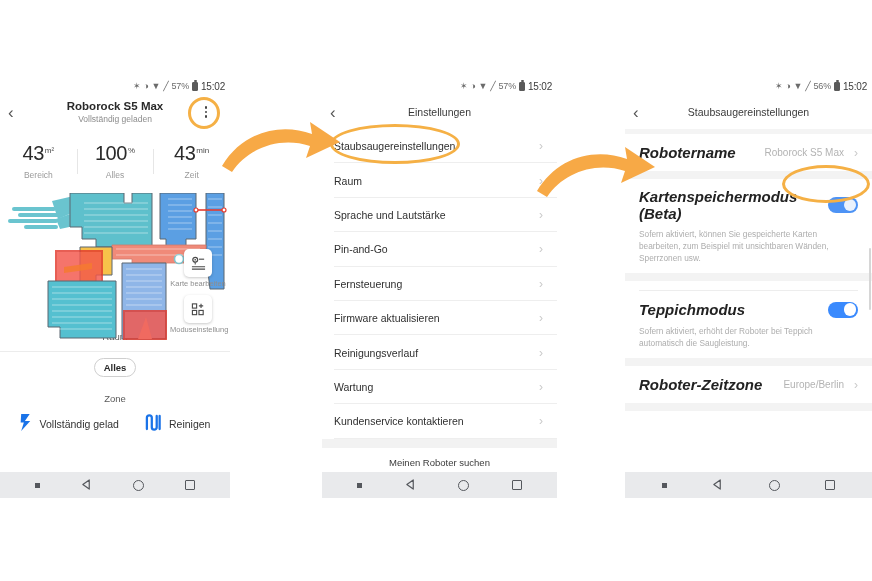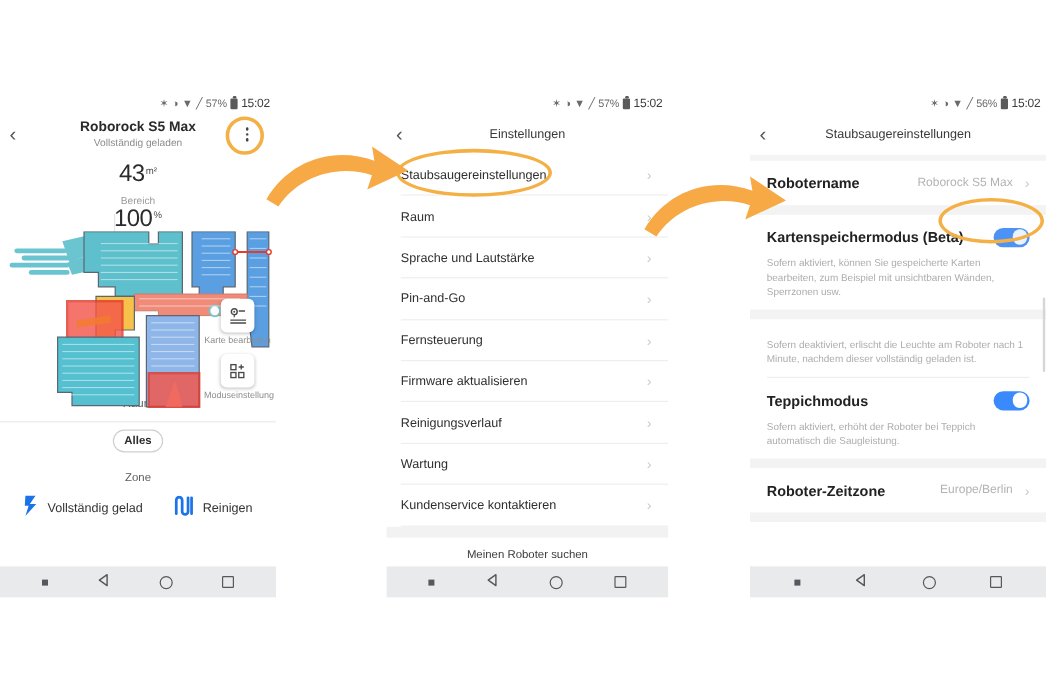--- a/index.html
+++ b/index.html
@@ -44,21 +44,21 @@
   .kebab {
     position: absolute; right: 17px; top: 50%; transform: translateY(-50%);
     width: 14px; height: 18px; display: flex; flex-direction: column;
     align-items: center; justify-content: center; gap: 2.2px;
   }
   .kebab i { width: 2.4px; height: 2.4px; border-radius: 50%; background: #444; display: block; }
 
   
   #panel1 { left: 0; top: 78px; width: 230px; height: 420px; }
   .stats {
-    display: flex; height: 52px; align-items: center; margin-top: 6px; flex-direction: column;
+    display: flex; height: 52px; align-items: center; margin-top: 6px;
   }
   .stat { flex: 1; text-align: center; position: relative; }
   .stat + .stat:before {
     content: ""; position: absolute; left: 0; top: 6px; bottom: 6px; width: 1px; background: #e6e6e6;
   }
   .stat-val { font-size: 20px; color: #2b2b2b; font-weight: 400; line-height: 1; letter-spacing: -0.5px; }
   .stat-unit { font-size: 8px; color: #4a4a4a; vertical-align: super; margin-left: 1px; }
   .stat-lbl { font-size: 8.5px; color: #9a9a9a; margin-top: 6px; }
 
   .mapwrap { position: relative; height: 152px; margin-top: 6px; }
@@ -90,21 +90,21 @@
   }
   .lrow-lbl { font-size: 10.5px; color: #2f2f2f; }
   .chev { position: absolute; right: 14px; top: 50%; transform: translateY(-50%); font-size: 12px; color: #cacaca; font-weight: 300; }
   .graygap { height: 9px; background: #f2f2f2; }
   .findbar { text-align: center; font-size: 9.5px; color: #3a3a3a; padding-top: 9px; }
 
   
   #panel3 { left: 625px; top: 78px; width: 247px; height: 420px; }
   .srow { position: relative; padding: 9px 14px 0 14px; }
   .srow-head { display: flex; align-items: center; justify-content: space-between; min-height: 19px; }
-  .srow-title { font-size: 12px; color: #222; font-weight: 700; }
+  .srow-title { font-size: 15px; color: #222; font-weight: 700; font-style: italic; }
   .srow-value { font-size: 10px; color: #b3b3b3; margin-right: 14px; }
   .srow-desc { font-size: 8.3px; color: #adadad; line-height: 1.45; margin-top: 6px; padding-bottom: 9px; }
   .hairline { height: 1px; background: #ededed; margin: 0 14px; }
   .thickgap { height: 8px; background: #f3f3f3; }
 
   .toggle {
     width: 30px; height: 16px; border-radius: 8px; background: #3a8afd;
     position: relative; flex: none;
   }
   .toggle.light { background: #4d93f5; }
@@ -399,21 +399,20 @@
         <span class="toggle light">
             <i></i>
           </span>
       </div>
       <div class="srow-desc">Sofern aktiviert, können Sie gespeicherte Karten bearbeiten, zum Beispiel mit unsichtbaren Wänden, Sperrzonen usw.</div>
     </div>
 
     <div class="thickgap"></div>
 
     <div class="srow">
-      <div class="srow-desc">Sofern deaktiviert, erlischt die Leuchte am Roboter nach 1 Minute, nachdem dieser vollständig geladen ist.</div>
     </div>
 
     <div class="hairline"></div>
 
     <div class="srow">
       <div class="srow-head">
         <span class="srow-title">Teppichmodus</span>
         <span class="toggle">
             <i></i>
           </span>

